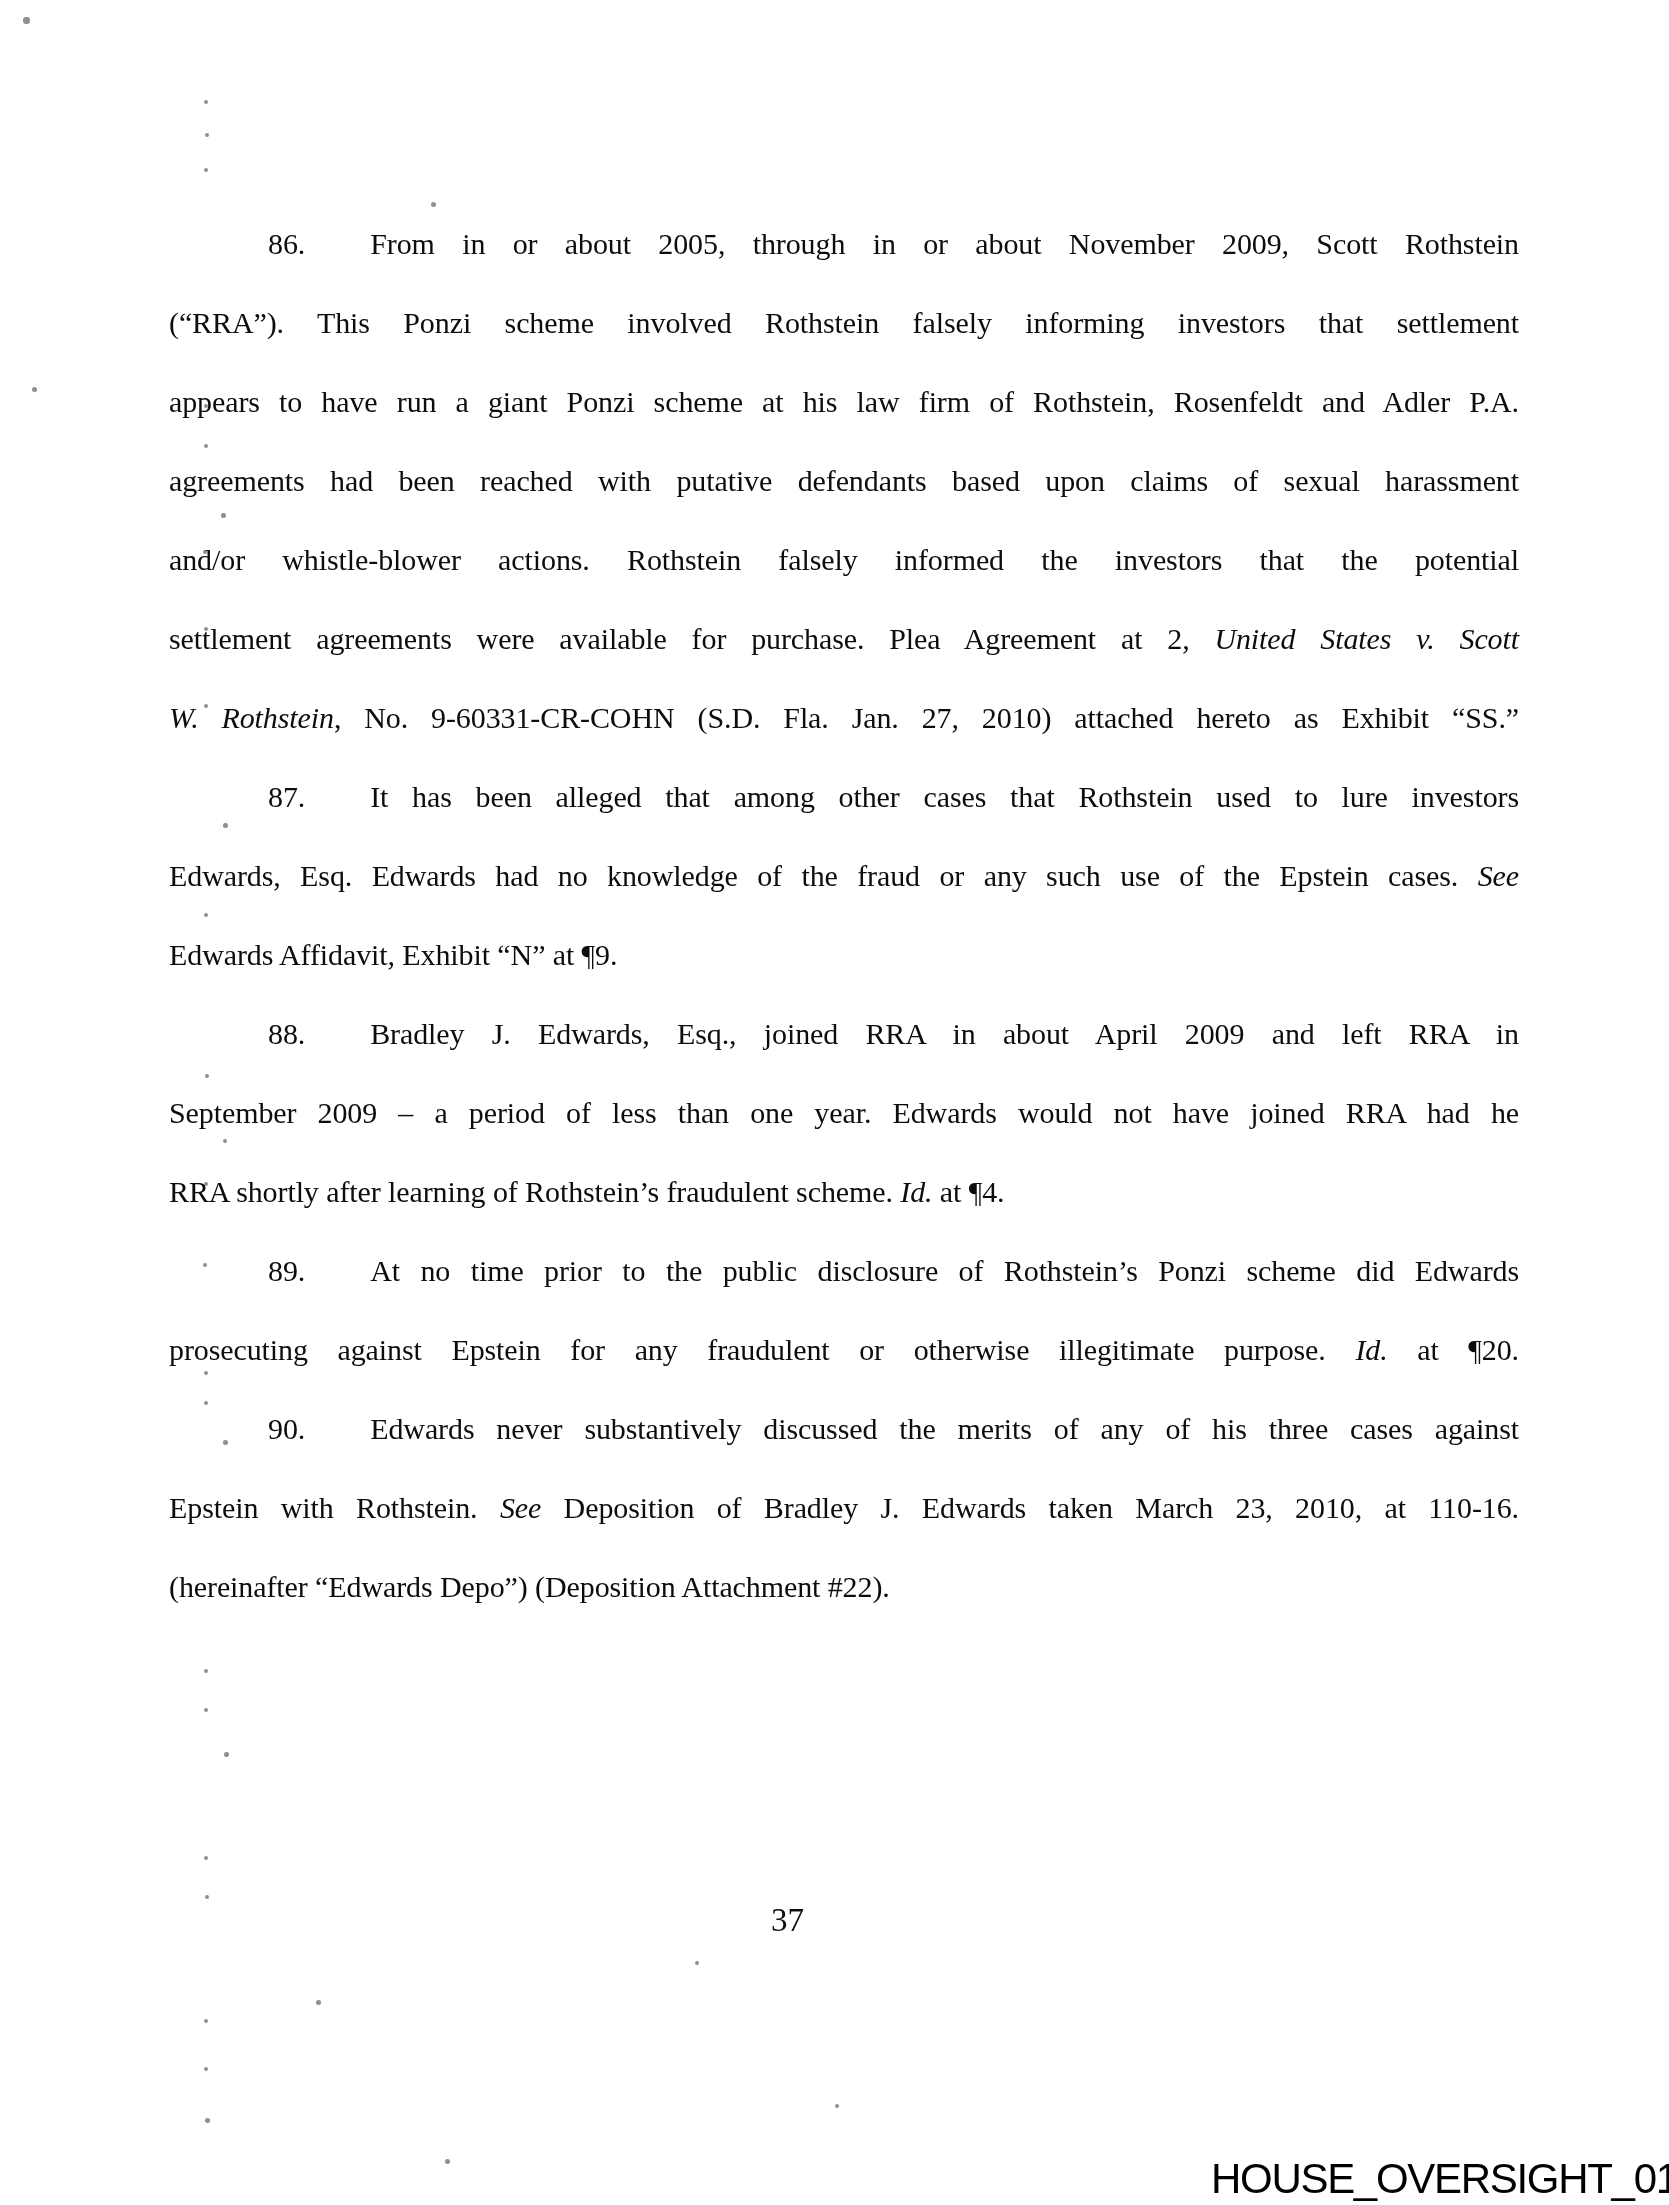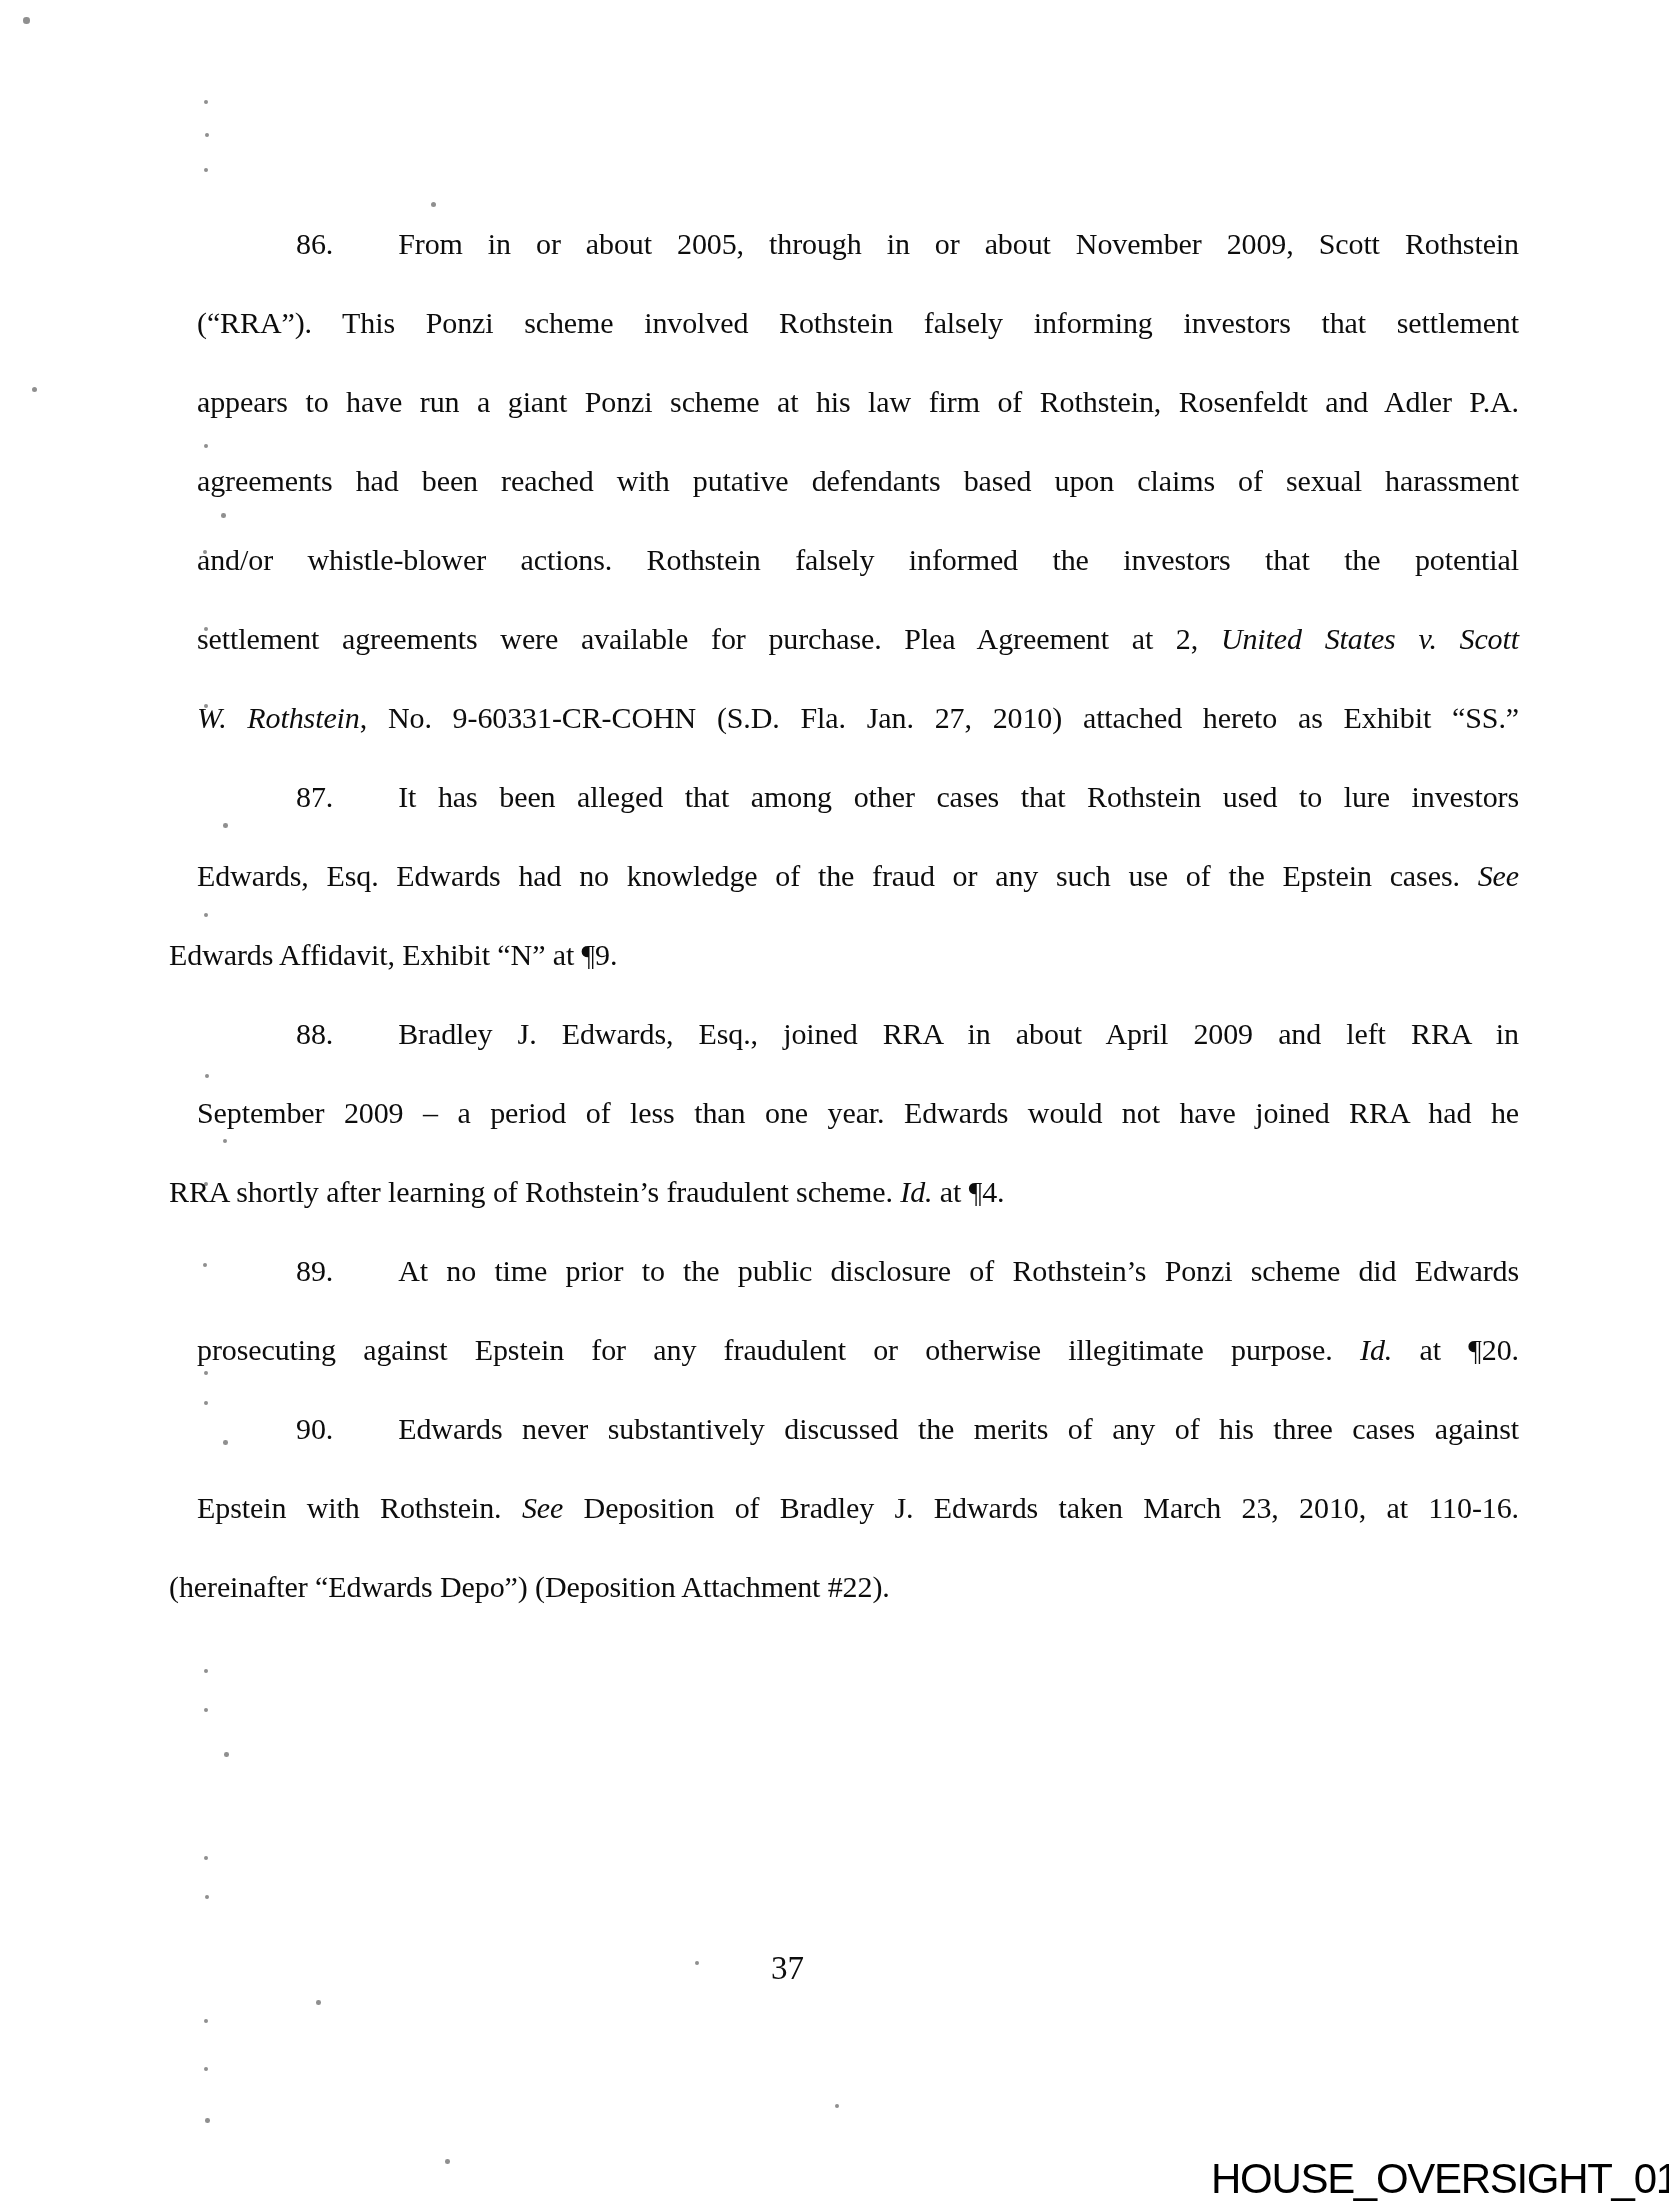--- a/index.html
+++ b/index.html
@@ -26,39 +26,37 @@
     font-size: 30px;
     letter-spacing: -0.1px;
     line-height: 79px;
     height: 79px;
     white-space: normal;
     text-align: justify;
     color: #0d0d0d;
   }
   .line.justify {
     text-align-last: justify;
-    margin-left: 28px;
   }
   .line.first {
     padding-left: 99px;
   }
   .pnum { display: inline; }
   .tab {
     display: inline-block;
     width: 65px;
   }
   em { }
   .page-number {
     position: absolute;
     left: 771px;
     top: 1902px;
     font-size: 33px;
     color: #0d0d0d;
     font-family: "Liberation Serif", serif;
-    margin-top: 48px;
   }
   .bates-stamp {
     position: absolute;
     left: 1211px;
     top: 2155px;
     font-size: 42px;
     letter-spacing: -1.3px;
     color: #000000;
     font-family: "Liberation Sans", sans-serif;
   }

